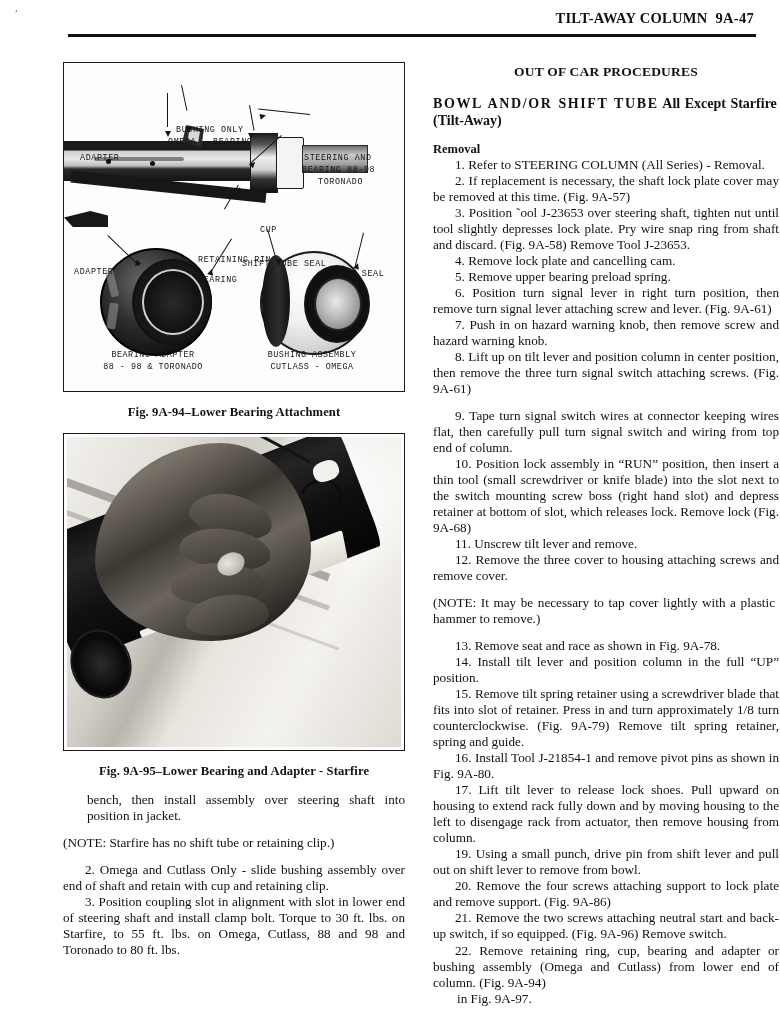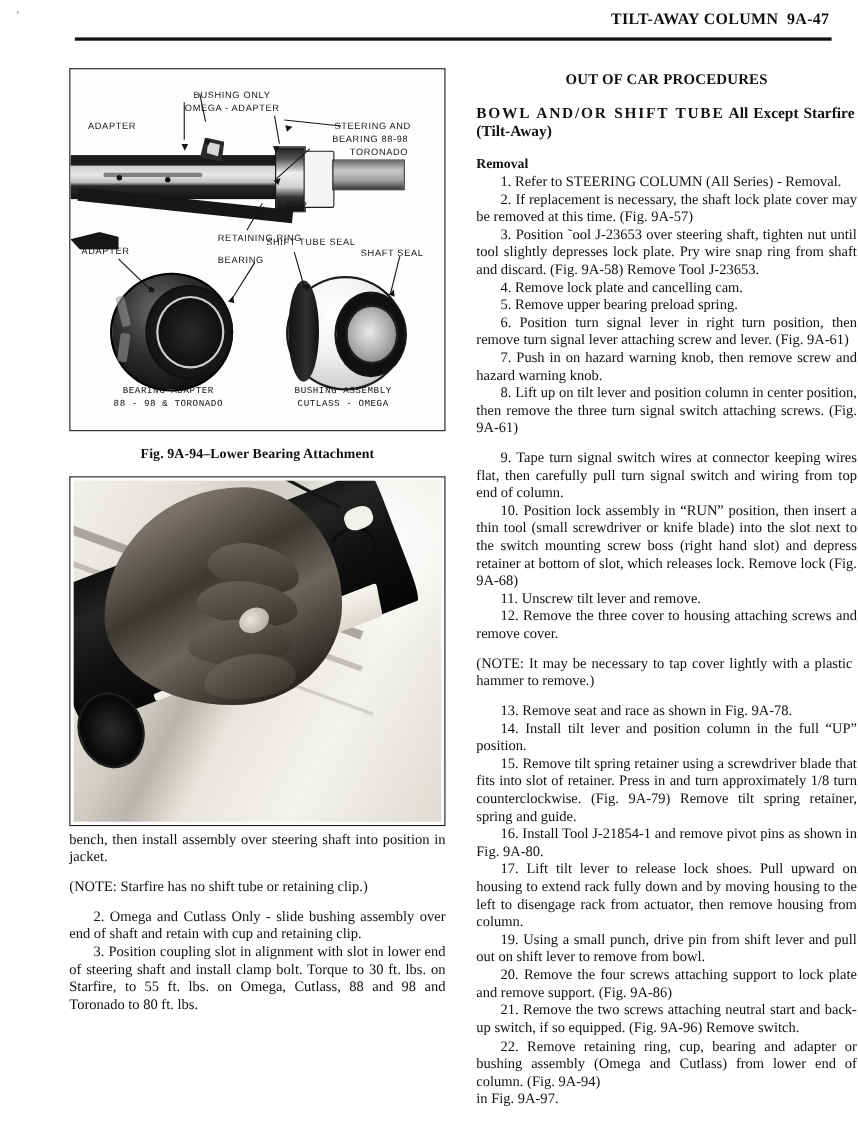--- a/index.html
+++ b/index.html
@@ -88,21 +88,21 @@
     margin: 10px 0 0 0;
   }
   p.body {
     font-size: 13.2px;
     line-height: 1.215;
     margin: 0;
     text-align: justify;
     text-indent: 22px;
     hyphens: none;
   }
-  p.body.noind { text-indent: 0; }
+  p.body.noind { text-indent: 0; margin-left: 24px; }
   p.note {
     font-size: 13.2px;
     line-height: 1.215;
     margin: 11px 4px 11px 0;
     text-align: justify;
     text-indent: 0;
   }
   p.gap-before { margin-top: 10px; }
 
   
@@ -119,26 +119,27 @@
     text-align: center;
     font-size: 12.6px;
     font-weight: bold;
     margin: 13px 0 13px 0;
     letter-spacing: 0.1px;
   }
 
   
   .f1-lbl {
     position: absolute;
-    font-family: Liberation Sans, sans-serif;
+    font-family: Liberation Mono, monospace;
     font-size: 8.4px;
     letter-spacing: 0.6px;
     color: #141414;
     white-space: nowrap;
     line-height: 1.25;
+    margin-top: 44px;
   }
   .f1-lbl.c { text-align: center; }
 
   .jacket-body {
     position: absolute;
     left: 0px; top: 78px;
     width: 186px; height: 40px;
     background: linear-gradient(180deg,#1b1b1b 0%,#1b1b1b 22%,#cfcfcf 26%,#e8e8e8 45%,#bdbdbd 62%,#2a2a2a 70%,#141414 100%);
     border-right: 2px solid #111;
   }
@@ -404,21 +405,21 @@
       <div class="arrowhead" style="left:196px;top:50px;transform:rotate(-105deg);"></div>
 
       <div class="lead" style="left:186px;top:100px;width:42px;transform:rotate(-42deg);"></div>
       <div class="arrowhead" style="left:186px;top:98px;transform:rotate(-135deg);"></div>
 
       <div class="lead" style="left:160px;top:146px;width:28px;transform:rotate(-60deg);"></div>
       <div class="arrowhead" style="left:172px;top:124px;transform:rotate(-160deg);"></div>
 
       <span class="f1-lbl" style="left:16px;top:46px;">ADAPTER</span>
       <span class="f1-lbl c" style="left:112px;top:18px;">BUSHING ONLY</span>
-      <span class="f1-lbl c" style="left:104px;top:30px;">OMEGA - ADAPTER</span>
+      <span class="f1-lbl c" style="left:104px;top:30px;">OMEGA - BEARING</span>
       <span class="f1-lbl" style="left:240px;top:46px;">STEERING AND</span>
       <span class="f1-lbl" style="left:238px;top:58px;">BEARING 88-98</span>
       <span class="f1-lbl" style="left:254px;top:70px;">TORONADO</span>
       <span class="f1-lbl" style="left:196px;top:118px;">CUP</span>
       <span class="f1-lbl" style="left:134px;top:148px;">RETAINING RING</span>
 
       <div class="ring adapter-ring-outer"></div>
       <div class="adapter-rib" style="left:44px;top:206px;width:8px;height:28px;transform:rotate(-14deg);"></div>
       <div class="adapter-rib" style="left:44px;top:240px;width:9px;height:26px;transform:rotate(8deg);"></div>
       <div class="ring adapter-ring-face"></div>
@@ -476,20 +477,21 @@
         <div class="finger" style="left:104px;top:126px;width:94px;height:42px;transform:rotate(-2deg);"></div>
         <div class="finger" style="left:118px;top:158px;width:84px;height:40px;transform:rotate(-8deg);"></div>
         <div class="thumbnail"></div>
 
         <div class="clip-arm"></div>
         <div class="clip"></div>
         <div class="clip-white"></div>
       </div>
     </div>
 
+    <div class="figcap">Fig. 9A-95–Lower Bearing and Adapter - Starfire</div>
 
     <div class="left-text">
       <p class="body noind">bench, then install assembly over steering shaft into position in jacket.</p>
       <p class="note">(NOTE: Starfire has no shift tube or retaining clip.)</p>
       <p class="body">2. Omega and Cutlass Only - slide bushing assembly over end of shaft and retain with cup and retaining clip.</p>
       <p class="body">3. Position coupling slot in alignment with slot in lower end of steering shaft and install clamp bolt. Torque to 30 ft. lbs. on Starfire, to 55 ft. lbs. on Omega, Cutlass, 88 and 98 and Toronado to 80 ft. lbs.</p>
     </div>
   </div>
 
   <div class="col-right">

